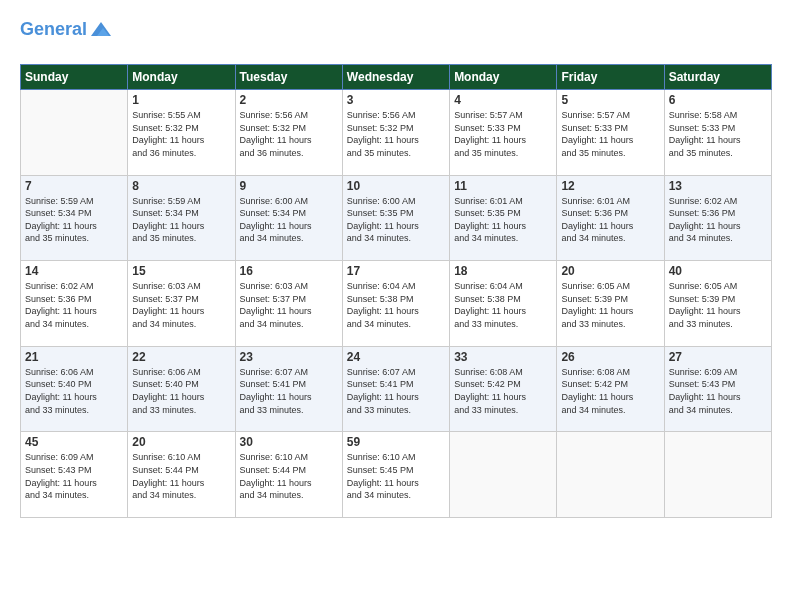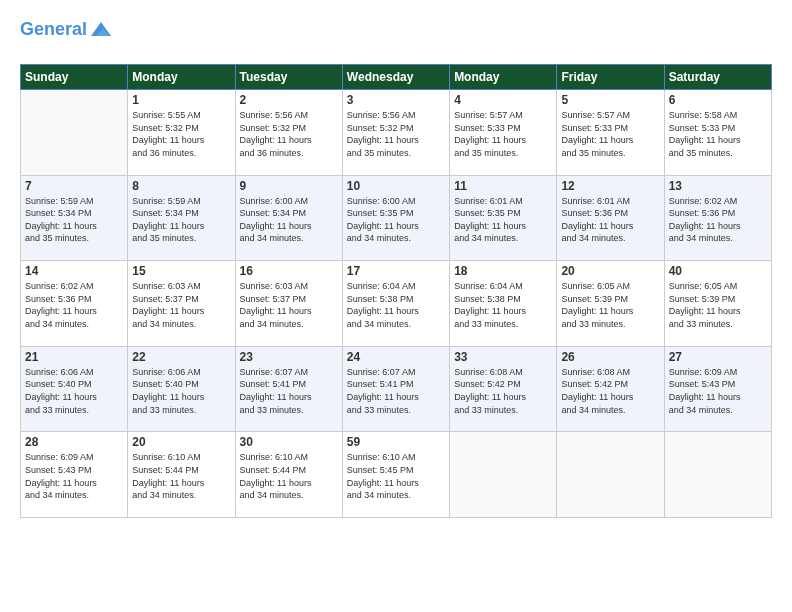--- a/index.html
+++ b/index.html
@@ -328,21 +328,21 @@
           <td>
             <span class="day-num">27</span>
             <div class="day-info" style="white-space: pre-line;">Sunrise: 6:09 AM
 Sunset: 5:43 PM
 Daylight: 11 hours
 and 34 minutes.</div>
           </td>
         </tr>
         <tr>
           <td>
-            <span class="day-num">28</span>
+            <span class="day-num">45</span>
             <div class="day-info" style="white-space: pre-line;">Sunrise: 6:09 AM
 Sunset: 5:43 PM
 Daylight: 11 hours
 and 34 minutes.</div>
           </td>
           <td>
             <span class="day-num">20</span>
             <div class="day-info" style="white-space: pre-line;">Sunrise: 6:10 AM
 Sunset: 5:44 PM
 Daylight: 11 hours

